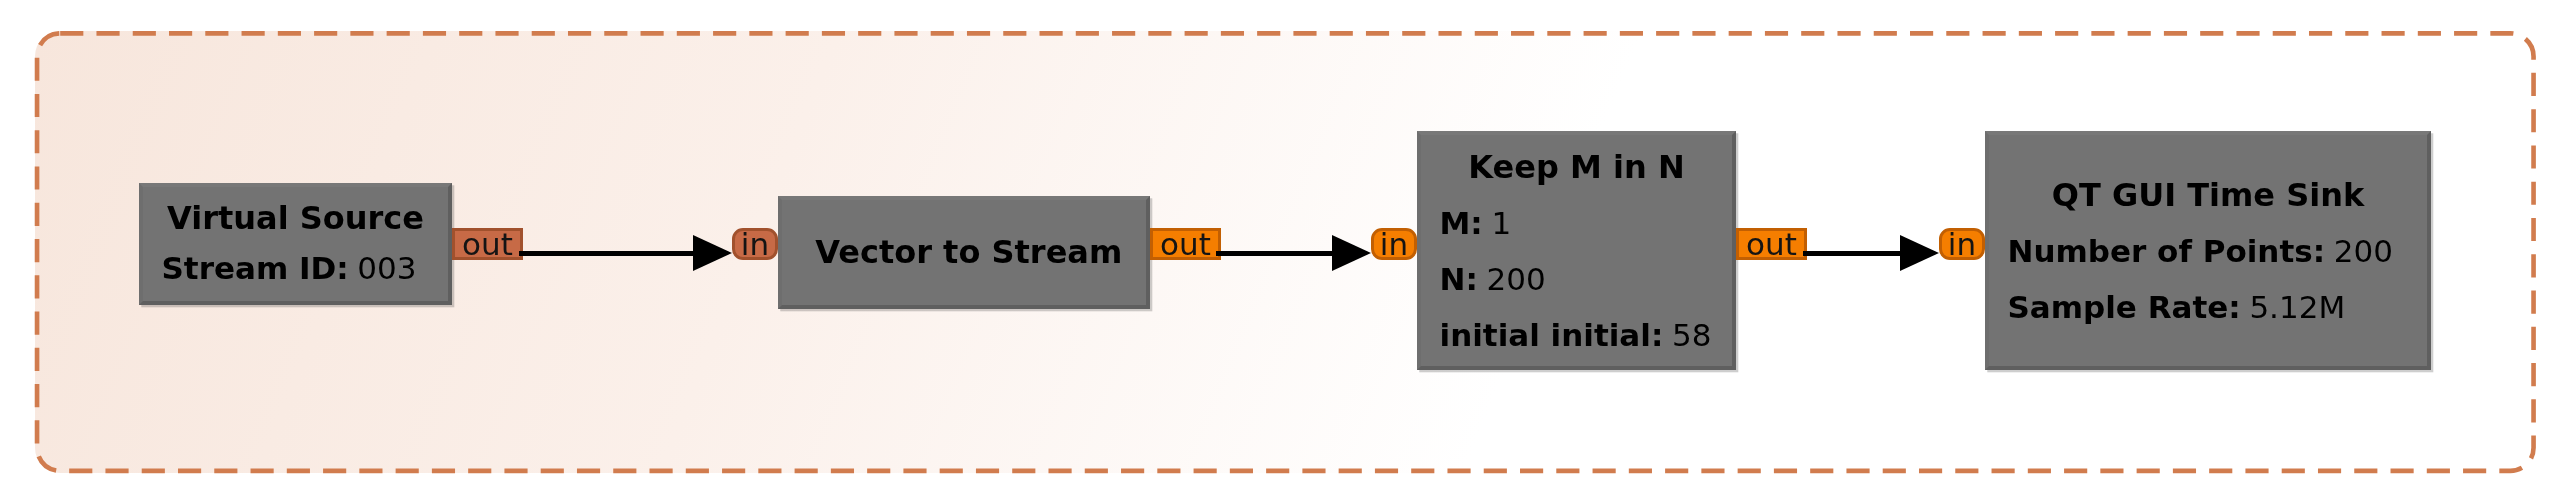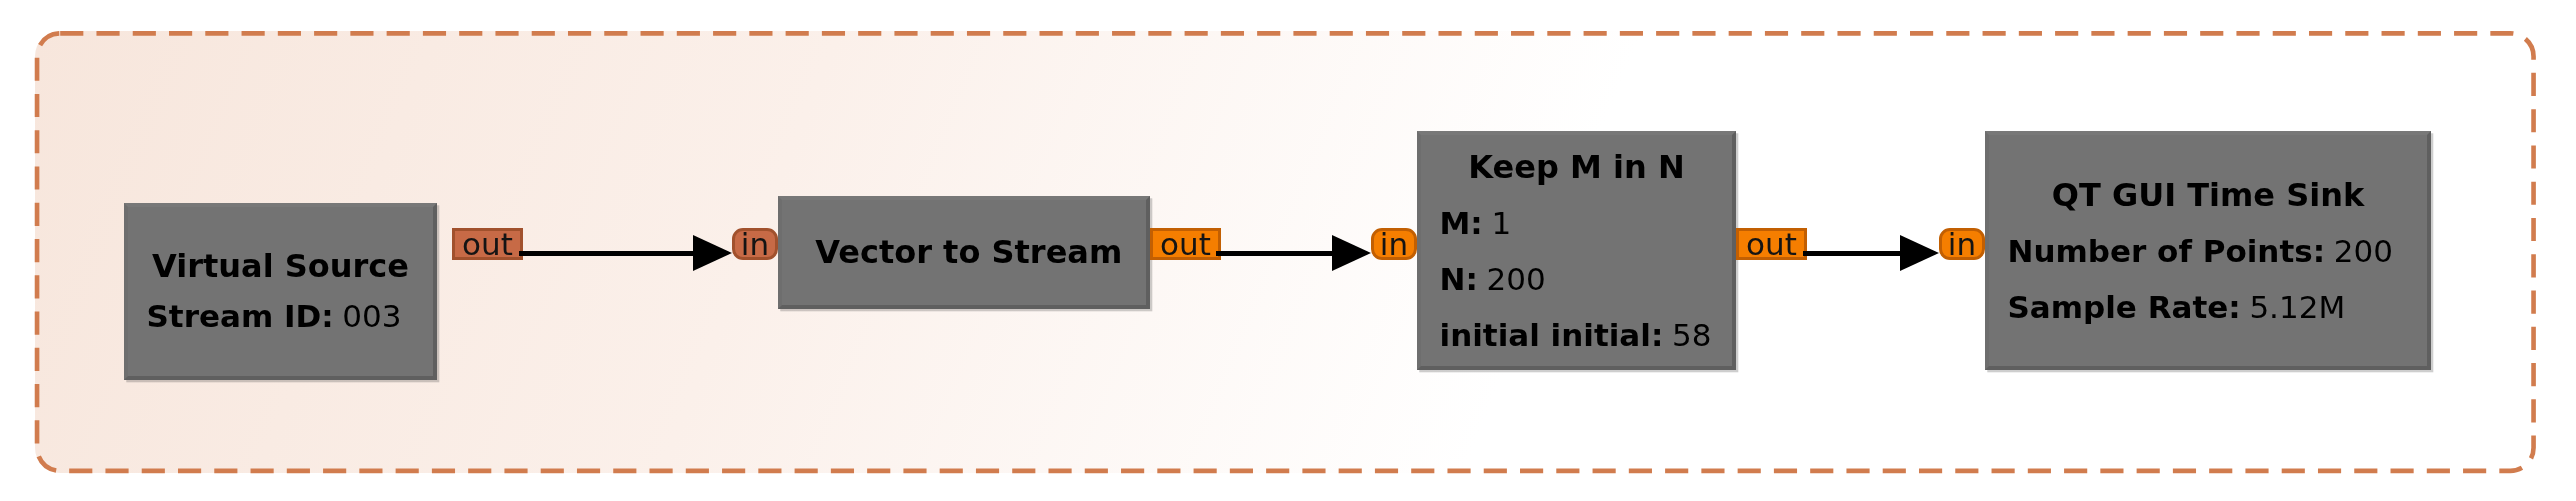--- a/index.html
+++ b/index.html
@@ -22,21 +22,21 @@
     display:flex; flex-direction:column; justify-content:center;
     padding:0 18.5px; color:#000;
   }
   .block .title  { font-weight:bold; font-size:32px; line-height:49px; text-align:center; white-space:nowrap; }
   .block .param  { font-size:31px; line-height:51px; white-space:nowrap; }
   .block.tall .title { line-height:56px; }
   .block.tall .param { line-height:56px; }
   .param .plabel { font-weight:bold; }
   .param .pvalue { font-weight:normal; margin-left:0.28em; }
 
-  .b1 { left:124px;  top:183px; width:313px; height:177px;margin-top:20px; }
+  .b1 { left:139px;  top:183px; width:313px; height:122px; }
   .b2 { left:778px; top:196px; width:372px; height:113px;padding-left:28px; }
   .b3 { left:1417px; top:131px; width:319px; height:239px; }
   .b4 { left:1985px; top:131px; width:446px; height:239px; }
 
   
   .port {
     position:absolute; top:228px; height:32px;
     display:flex; align-items:center; justify-content:center;
     font-size:31px; color:#141414; line-height:1;
   }

